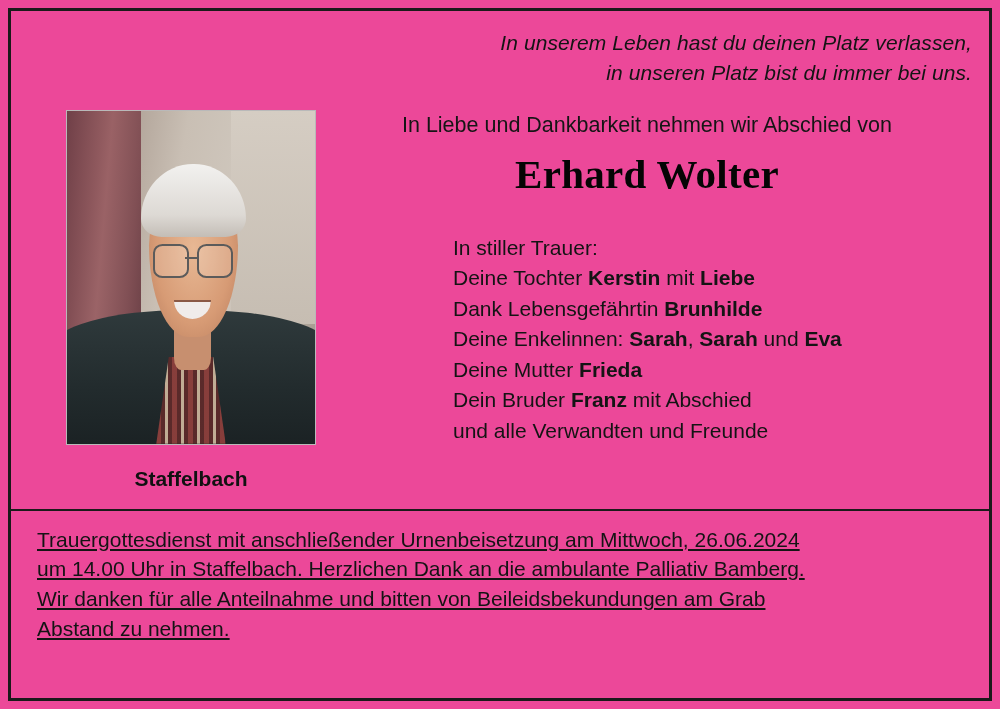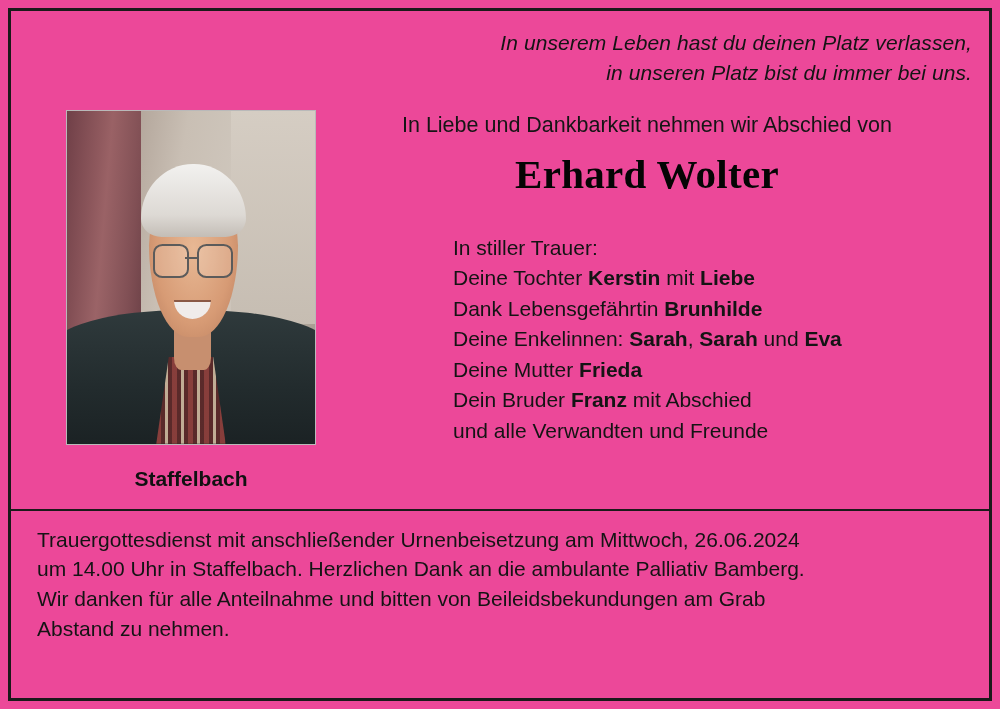--- a/index.html
+++ b/index.html
@@ -182,21 +182,21 @@
     height: 2px;
     background: #1a1a1a;
     margin: 18px 0 0 0;
   }
   .footer {
     padding: 14px 26px 0 26px;
     font-size: 21px;
     line-height: 1.42;
     color: #141414;
   }
-  .footer .ln { display: block; white-space: nowrap; }
+  .footer .ln { display: block; white-space: nowrap; text-decoration: underline; }
 </style>
 </head>
 <body>
 
 <div class="page">
   <div class="border-frame"></div>
 
   <div class="inner">
 
     <div class="motto">

